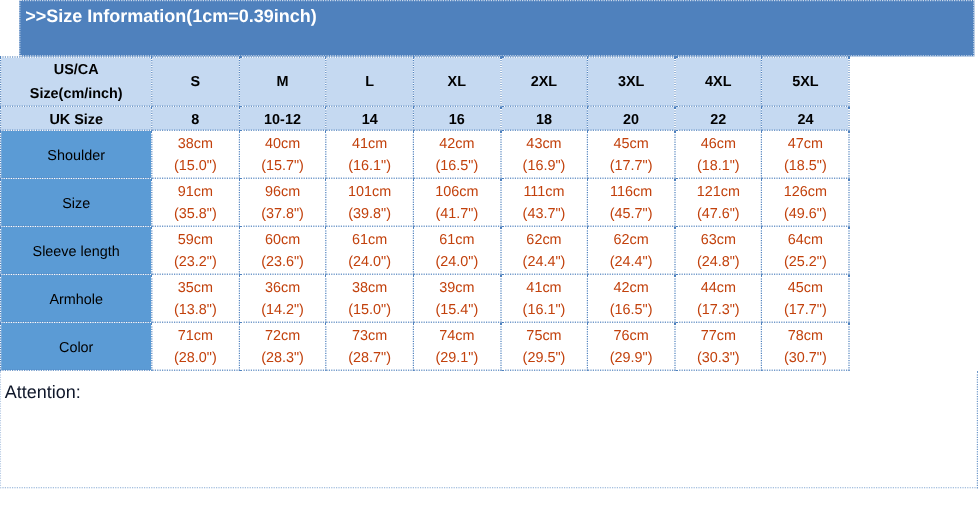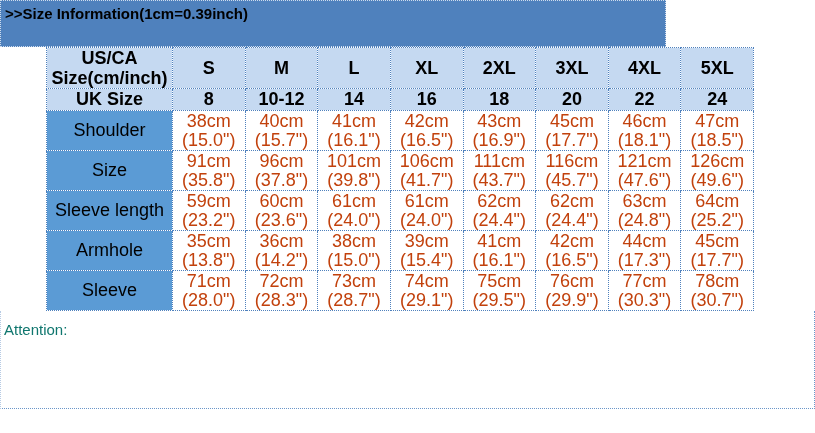--- a/index.html
+++ b/index.html
@@ -11,36 +11,36 @@
     font-family: "Liberation Sans", sans-serif;
     color: #000;
   }
   :root {
     --banner-bg: #4f81bd;
     --header-bg: #c5d9f1;
     --label-bg: #5b9bd5;
     --grid: #4f81bd;
   }
   .banner {
-    width: 666px; height: 47px;
+    width: 796px; height: 47px;
     background: var(--banner-bg);
-    color: #000000;
+    color: #ffffff;
     font-weight: bold;
     font-size: 15px;
     padding: 2px 0 0 4px;
     border: 1px dotted #cfdced;
+    margin-left: 16px;
   }
   .banner div { line-height: 22px; white-space: nowrap; }
 
   table.size-chart {
     width: 708px;
     border-collapse: collapse;
     table-layout: fixed;
-    font-size: 18px;
-    margin-left: 46px;
+    font-size: 12px;
   }
   table.size-chart th, table.size-chart td {
     border: 1px dotted var(--grid);
     padding: 0;
     text-align: center;
     vertical-align: middle;
     overflow: hidden;
   }
   .hdr {
     background: var(--header-bg);
@@ -58,21 +58,21 @@
     color: #000000;
   }
   td.datacell { height: 40px; background: #fff; color: #c2410c; }
   td.datacell div { line-height: 19px; }
 
   .attention {
     width: 815px; height: 98px;
     padding: 8px 5px 0 3px;
     font-size: 15px;
     line-height: 21px;
-    color: #0f766e;
+    color: #0f172a;
     border-right: 1px dotted #6b96c9;
     border-bottom: 1px dotted #6b96c9;
     border-left: 1px dotted #b7cbe4;
   }
 </style>
 </head>
 <body>
 
 <div class="banner">
   <div>&gt;&gt;Size Information(1cm=0.39inch)</div>
@@ -252,21 +252,21 @@
         <td class="datacell">
           <div>44cm</div>
           <div>(17.3")</div>
         </td>
         <td class="datacell">
           <div>45cm</div>
           <div>(17.7")</div>
         </td>
       </tr>
       <tr>
-        <td class="rowlabel">Sleeve</td>
+        <td class="rowlabel">Color</td>
         <td class="datacell">
           <div>71cm</div>
           <div>(28.0")</div>
         </td>
         <td class="datacell">
           <div>72cm</div>
           <div>(28.3")</div>
         </td>
         <td class="datacell">
           <div>73cm</div>

